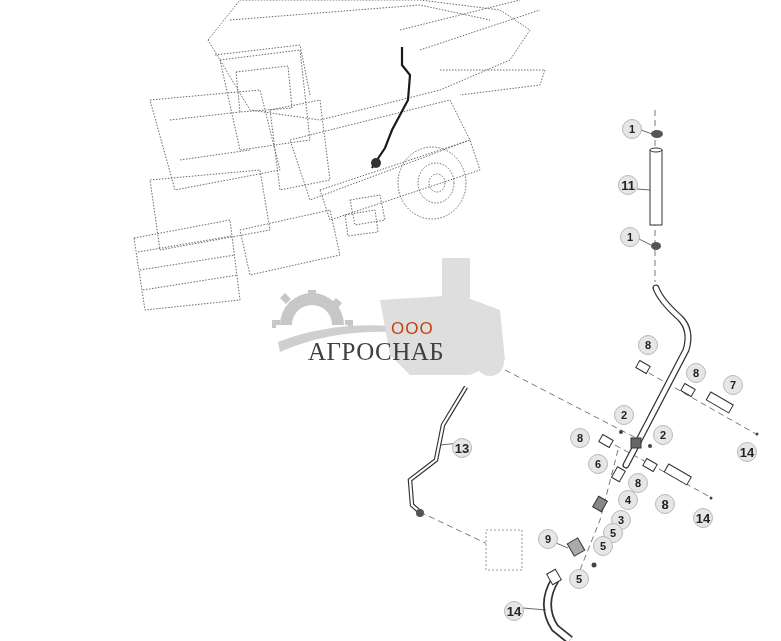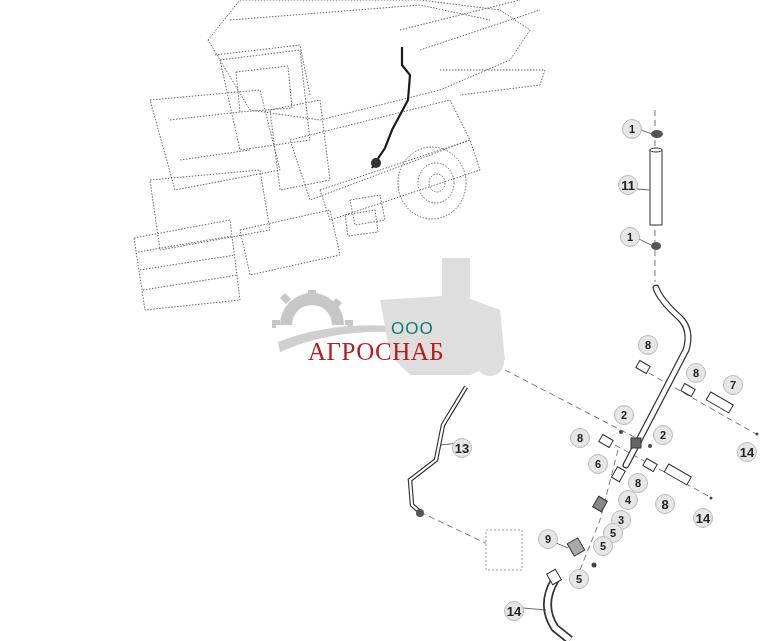--- a/index.html
+++ b/index.html
@@ -2,22 +2,22 @@
 <html><head>
 <meta charset="utf-8">
 <style>
   html, body { margin: 0; padding: 0; background: #ffffff; }
   body { width: 781px; height: 641px; position: relative; overflow: hidden; font-family: "Liberation Sans", sans-serif; }
   #diagram { position: absolute; left: 0; top: 0; width: 781px; height: 641px; }
   .callout { position: absolute; width: 20px; height: 20px; margin-left: -10px; margin-top: -10px;
     border-radius: 50%; background: #e6e6e6; border: 1px solid #b8b8b8; box-sizing: border-box;
     font: bold 11px "Liberation Sans", sans-serif; color: #222; display: flex; align-items: center; justify-content: center; }
   .callout.wide { font-size: 13px; }
-  .logo-ooo { position: absolute; left: 391px; top: 319px; font: 17px "Liberation Sans", sans-serif; color: #0f766e; letter-spacing: 1px; }
-  .logo-name { position: absolute; left: 308px; top: 338px; font: 25px "Liberation Serif", serif; color: #b91c1c; letter-spacing: 0.5px; }
+  .logo-ooo { position: absolute; left: 391px; top: 319px; font: 17px "Liberation Sans", sans-serif; color: #c2410c; letter-spacing: 1px; }
+  .logo-name { position: absolute; left: 308px; top: 338px; font: 25px "Liberation Serif", serif; color: #404040; letter-spacing: 0.5px; }
 </style>
 </head>
 <body>
 
 <svg id="diagram" viewBox="0 0 781 641" xmlns="http://www.w3.org/2000/svg">
 
   <g fill="none" stroke="#6a6a6a" stroke-width="1" stroke-dasharray="1.5 1.5">
 
     <path d="M208 40 L240 0 L420 0 L500 10 L530 30 L510 60 L440 90 L320 120 L250 110 Z"></path>
     <path d="M230 20 L420 5 L490 20"></path>

